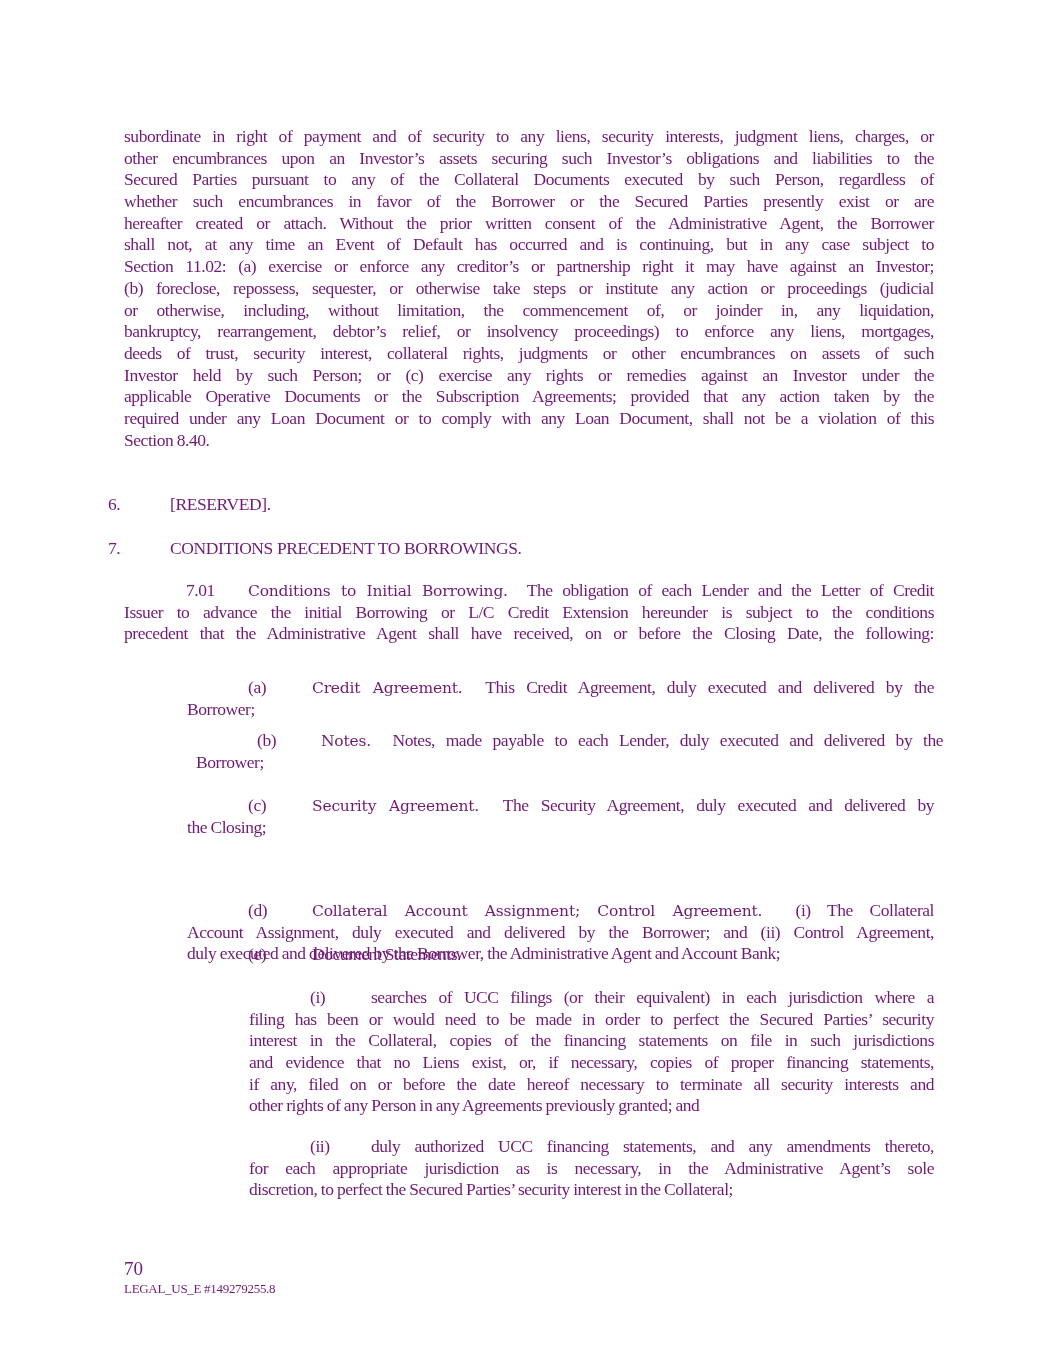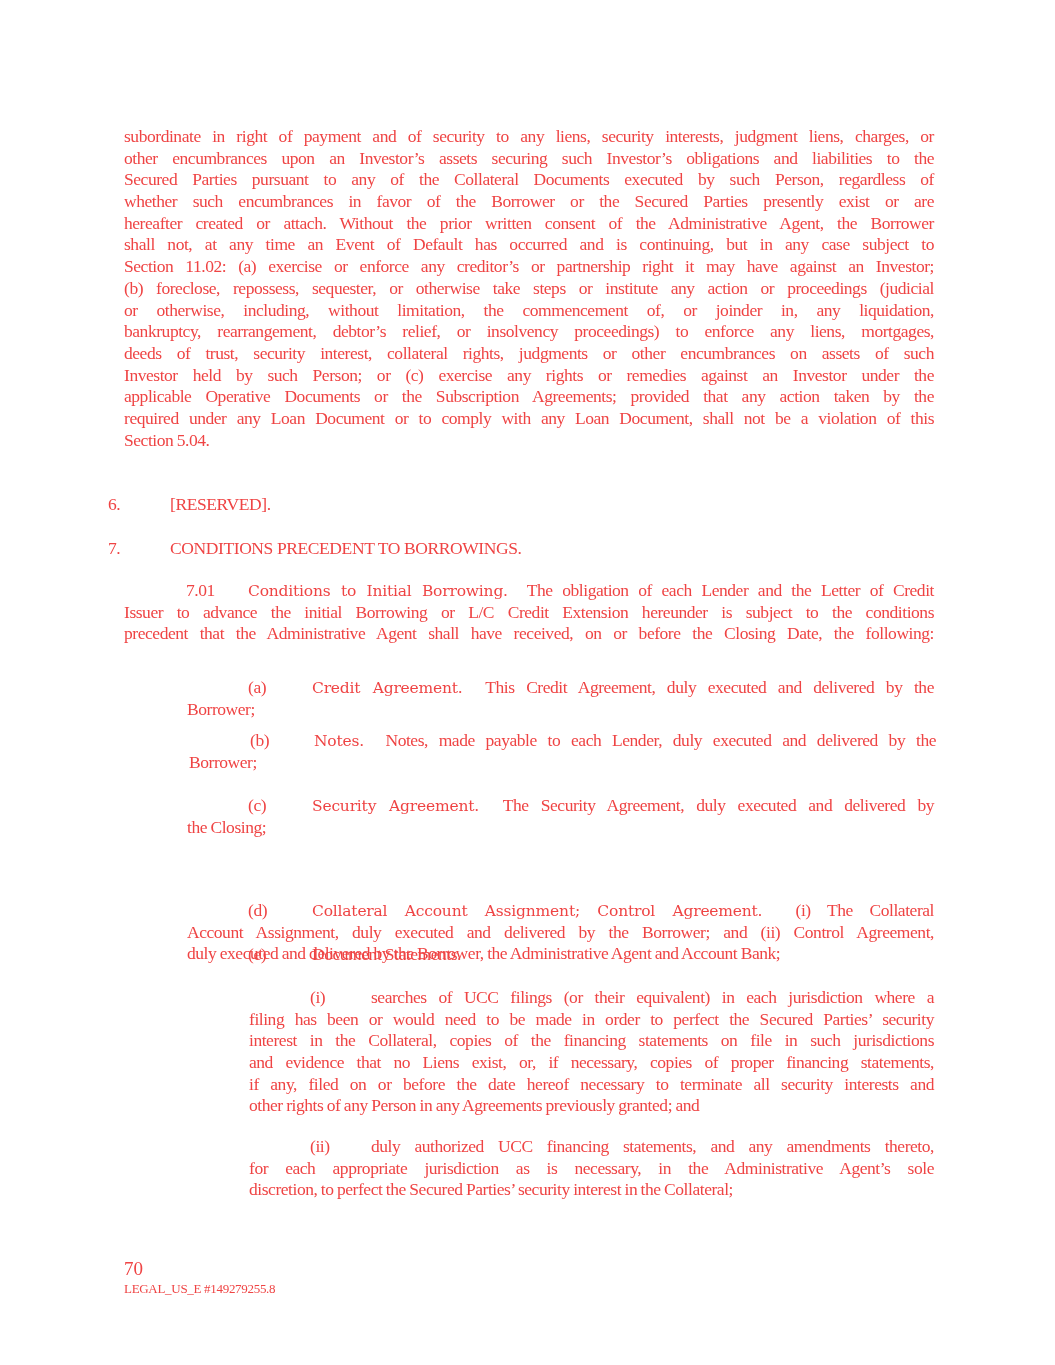--- a/index.html
+++ b/index.html
@@ -1,19 +1,19 @@
 <!DOCTYPE html>
 <html><head>
 <meta charset="utf-8">
 <style>
   html, body { margin: 0; padding: 0; background: #ffffff; }
   body { width: 1055px; height: 1365px; position: relative; overflow: hidden; }
   .page {
     position: absolute; left: 0; top: 0; width: 1055px; height: 1365px;
-    background: #ffffff; color: #ef4444;
+    background: #ffffff; color: #701a75;
     font-family: "Liberation Serif", "DejaVu Serif", serif;
     font-size: 17.5px;
   }
   .block { position: absolute; left: 124px; width: 810px; }
   .line {
     display: block; height: 21.7px; line-height: 21.7px;
     text-align: justify; text-align-last: justify; white-space: nowrap;
     letter-spacing: -0.45px; word-spacing: -0.5px;
   }
   .line.last { text-align-last: left; }
@@ -36,21 +36,21 @@
     <span class="line">hereafter created or attach.  Without the prior written consent of the Administrative Agent, the Borrower</span>
     <span class="line">shall not, at any time an Event of Default has occurred and is continuing, but in any case subject to</span>
     <span class="line">Section 11.02: (a) exercise or enforce any creditor’s or partnership right it may have against an Investor;</span>
     <span class="line">(b) foreclose, repossess, sequester, or otherwise take steps or institute any action or proceedings (judicial</span>
     <span class="line">or otherwise, including, without limitation, the commencement of, or joinder in, any liquidation,</span>
     <span class="line">bankruptcy, rearrangement, debtor’s relief, or insolvency proceedings) to enforce any liens, mortgages,</span>
     <span class="line">deeds of trust, security interest, collateral rights, judgments or other encumbrances on assets of such</span>
     <span class="line">Investor held by such Person; or (c) exercise any rights or remedies against an Investor under the</span>
     <span class="line">applicable Operative Documents or the Subscription Agreements; provided that any action taken by the</span>
     <span class="line">required under any Loan Document or to comply with any Loan Document, shall not be a violation of this</span>
-    <span class="line last">Section 5.04.</span>
+    <span class="line last">Section 8.40.</span>
   </div>
 
   <div class="heading" style="top:493px;">
     <span class="num">6.</span><span>[RESERVED].</span>
   </div>
 
   <div class="heading" style="top:537px;">
     <span class="num">7.</span><span>CONDITIONS PRECEDENT TO BORROWINGS.</span>
   </div>
 
@@ -58,21 +58,21 @@
     <span class="line" style="padding-left:62px;width:748px;"><span style="display:inline-block;width:62px;text-align-last:left;">7.01</span><span class="title-run">Conditions to Initial Borrowing.</span>&nbsp; <span>The obligation of each Lender and the Letter of Credit</span></span>
     <span class="line">Issuer to advance the initial Borrowing or L/C Credit Extension hereunder is subject to the conditions</span>
     <span class="line">precedent that the Administrative Agent shall have received, on or before the Closing Date, the following:</span>
   </div>
 
   <div class="block" style="top:665px;left:187px;width:747px;margin-top:12px;">
     <span class="line" style="padding-left:61px;width:686px;"><span style="display:inline-block;width:64px;text-align-last:left;">(a)</span><span class="title-run">Credit Agreement.</span>&nbsp; <span>This Credit Agreement, duly executed and delivered by the</span></span>
     <span class="line last">Borrower;</span>
   </div>
 
-  <div class="block" style="top:730px;left:189px;width:747px;">
+  <div class="block" style="top:730px;left:196px;width:747px;">
     <span class="line" style="padding-left:61px;width:686px;"><span style="display:inline-block;width:64px;text-align-last:left;">(b)</span><span class="title-run">Notes.</span>&nbsp; <span>Notes, made payable to each Lender, duly executed and delivered by the</span></span>
     <span class="line last">Borrower;</span>
   </div>
 
   <div class="block" style="top:795px;left:187px;width:747px;">
     <span class="line" style="padding-left:61px;width:686px;"><span style="display:inline-block;width:64px;text-align-last:left;">(c)</span><span class="title-run">Security Agreement.</span>&nbsp; <span>The Security Agreement, duly executed and delivered by</span></span>
     <span class="line last">the Closing;</span>
   </div>
 
   <div class="block" style="top:900px;left:187px;width:747px;">

